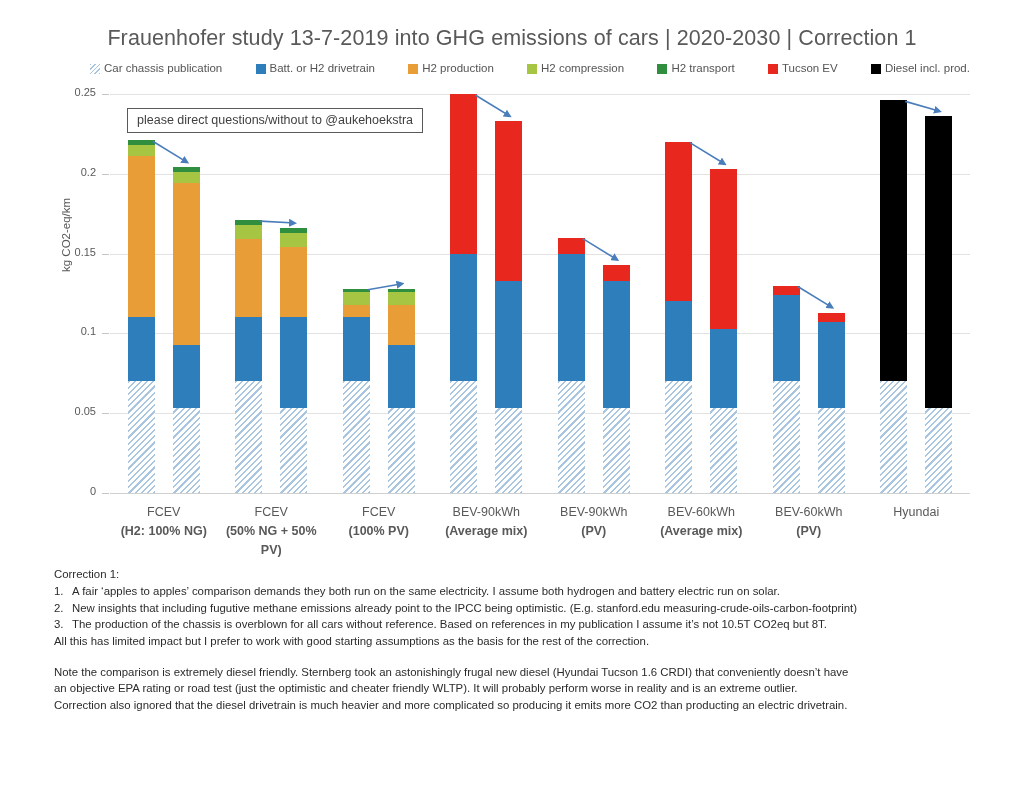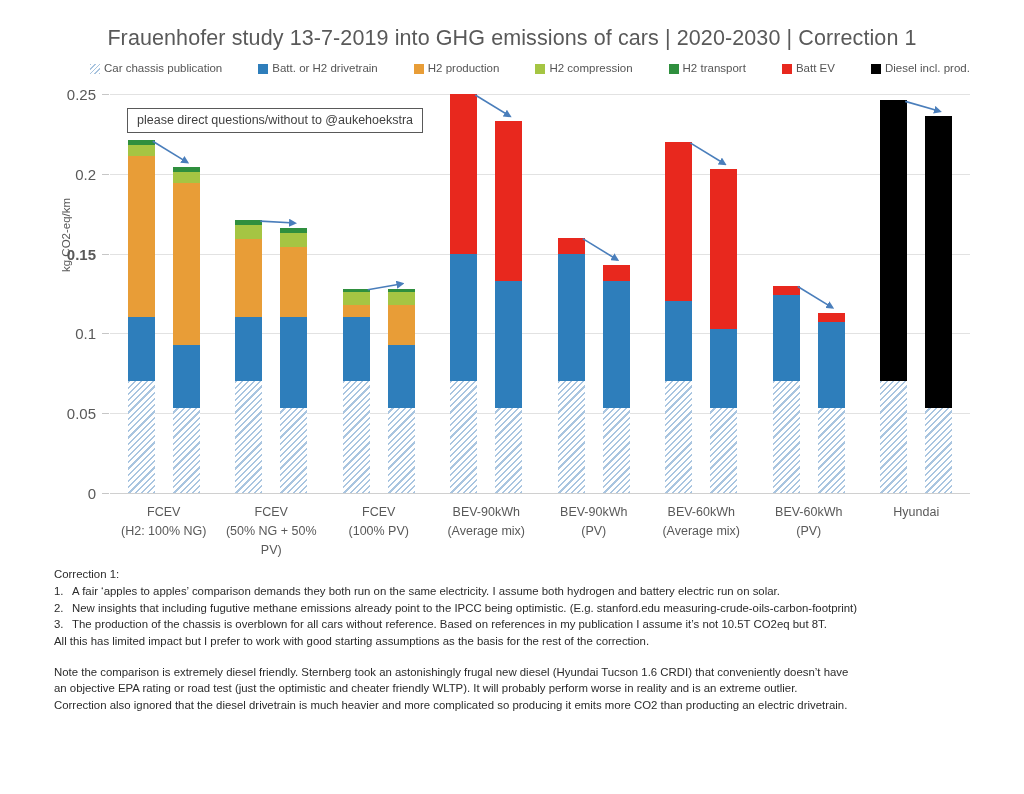--- a/index.html
+++ b/index.html
@@ -61,21 +61,21 @@
     position: absolute; left: 0; width: 860px;
     height: 1px; background: #e2e2e2;
   }
   .gridline.axis0 { background: #d0d0d0; }
 
   .ytick {
     position: absolute;
     right: 1022px;           
     width: 56px;
     text-align: right;
-    font-size: 15px;
+    font-size: 11px;
     color: #595959;
     transform: translateY(-8px);
   }
   .ytick-mark {
     position: absolute;
     left: -8px; width: 7px; height: 1px;
     background: #c6c6c6;
   }
   .yaxis-title {
     position: absolute;
@@ -102,21 +102,21 @@
 
   
   .cat {
     position: absolute;
     top: 503px;
     text-align: center;
     font-size: 12.5px;
     color: #595959;
     line-height: 19px;
   }
-  .cat .l2 { display: block; }
+  .cat .l2 { display: block; font-weight: bold; }
 
   
   .note-box {
     position: absolute;
     left: 127px; top: 108px;
     border: 1px solid #595959;
     background: #ffffff;
     padding: 4px 9px 5px 9px;
     font-size: 12.5px;
     color: #3f3f3f;
@@ -164,42 +164,42 @@
       <div class="legend-item">
         <span class="legend-swatch" style="background-color: rgb(165, 197, 67);"></span>
         <span class="legend-label">H2 compression</span>
       </div>
       <div class="legend-item">
         <span class="legend-swatch" style="background-color: rgb(47, 143, 62);"></span>
         <span class="legend-label">H2 transport</span>
       </div>
       <div class="legend-item">
         <span class="legend-swatch" style="background-color: rgb(232, 40, 30);"></span>
-        <span class="legend-label">Batt EV</span>
+        <span class="legend-label">Tucson EV</span>
       </div>
       <div class="legend-item">
         <span class="legend-swatch" style="background-color: rgb(0, 0, 0);"></span>
         <span class="legend-label">Diesel incl. prod.</span>
       </div>
     </div>
 
   <div class="yaxis-title">kg CO2-eq/km</div>
 
   <div class="plot" id="plot">
       <div class="gridline axis0" style="top: 399px;"></div>
       <div class="ytick" style="top: 399px; left: -70px; right: auto;">0</div>
       <div class="ytick-mark" style="top: 399px;"></div>
       <div class="gridline" style="top: 319.2px;"></div>
       <div class="ytick" style="top: 319.2px; left: -70px; right: auto;">0.05</div>
       <div class="ytick-mark" style="top: 319.2px;"></div>
       <div class="gridline" style="top: 239.4px;"></div>
       <div class="ytick" style="top: 239.4px; left: -70px; right: auto;">0.1</div>
       <div class="ytick-mark" style="top: 239.4px;"></div>
       <div class="gridline" style="top: 159.6px;"></div>
-      <div class="ytick" style="top: 159.6px; left: -70px; right: auto; font-weight: bold;">0.15</div>
+      <div class="ytick" style="top: 159.6px; left: -70px; right: auto;">0.15</div>
       <div class="ytick-mark" style="top: 159.6px;"></div>
       <div class="gridline" style="top: 79.8px;"></div>
       <div class="ytick" style="top: 79.8px; left: -70px; right: auto;">0.2</div>
       <div class="ytick-mark" style="top: 79.8px;"></div>
       <div class="gridline" style="top: 0px;"></div>
       <div class="ytick" style="top: 0px; left: -70px; right: auto;">0.25</div>
       <div class="ytick-mark" style="top: 0px;"></div>
       <div class="bar" style="left: 17.75px;">
         <div class="seg chassis" style="height: 111.72px; bottom: 0px;"></div>
         <div class="seg" style="height: 63.84px; bottom: 111.72px; background-color: rgb(46, 126, 187);"></div>

